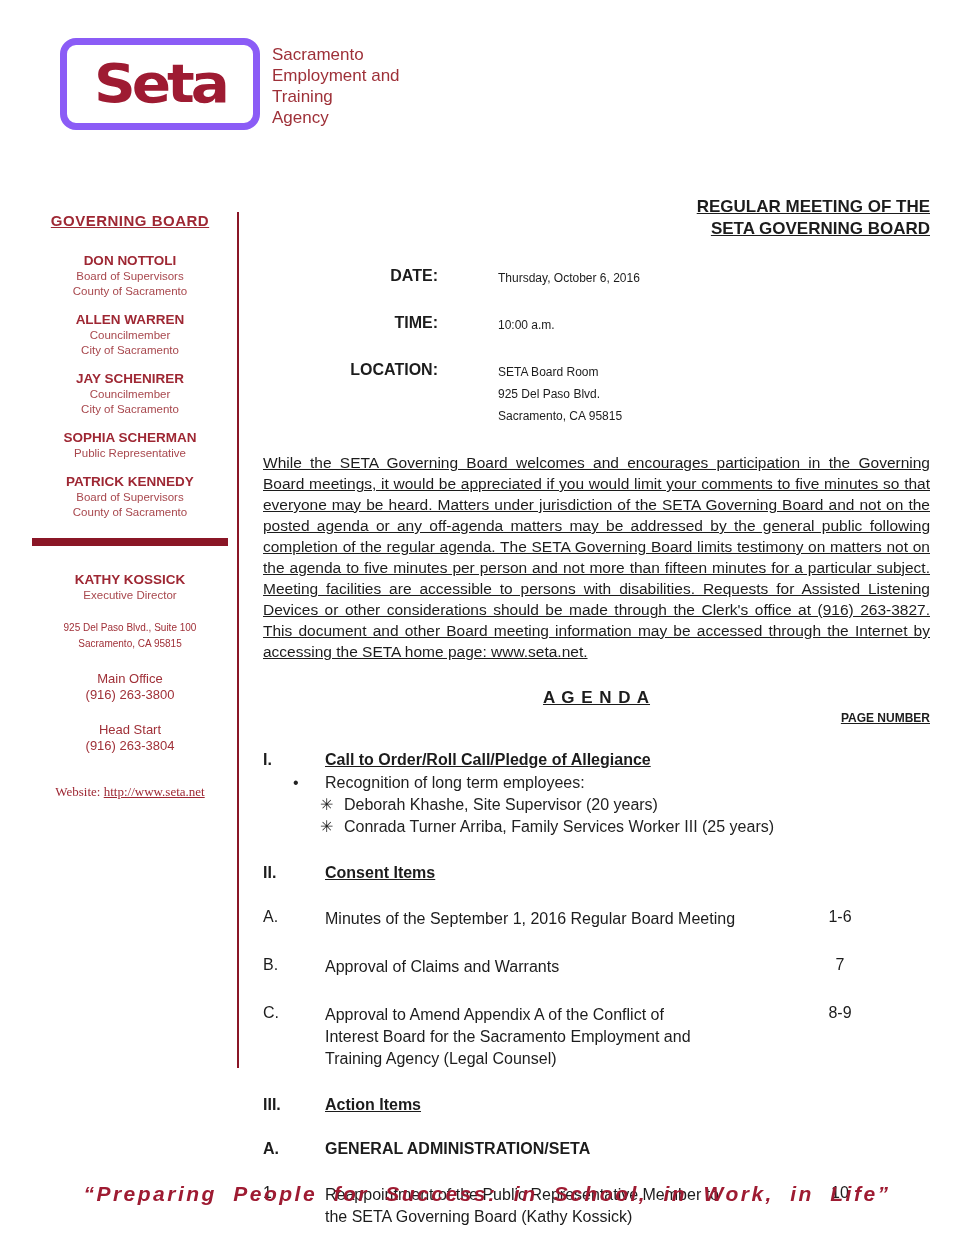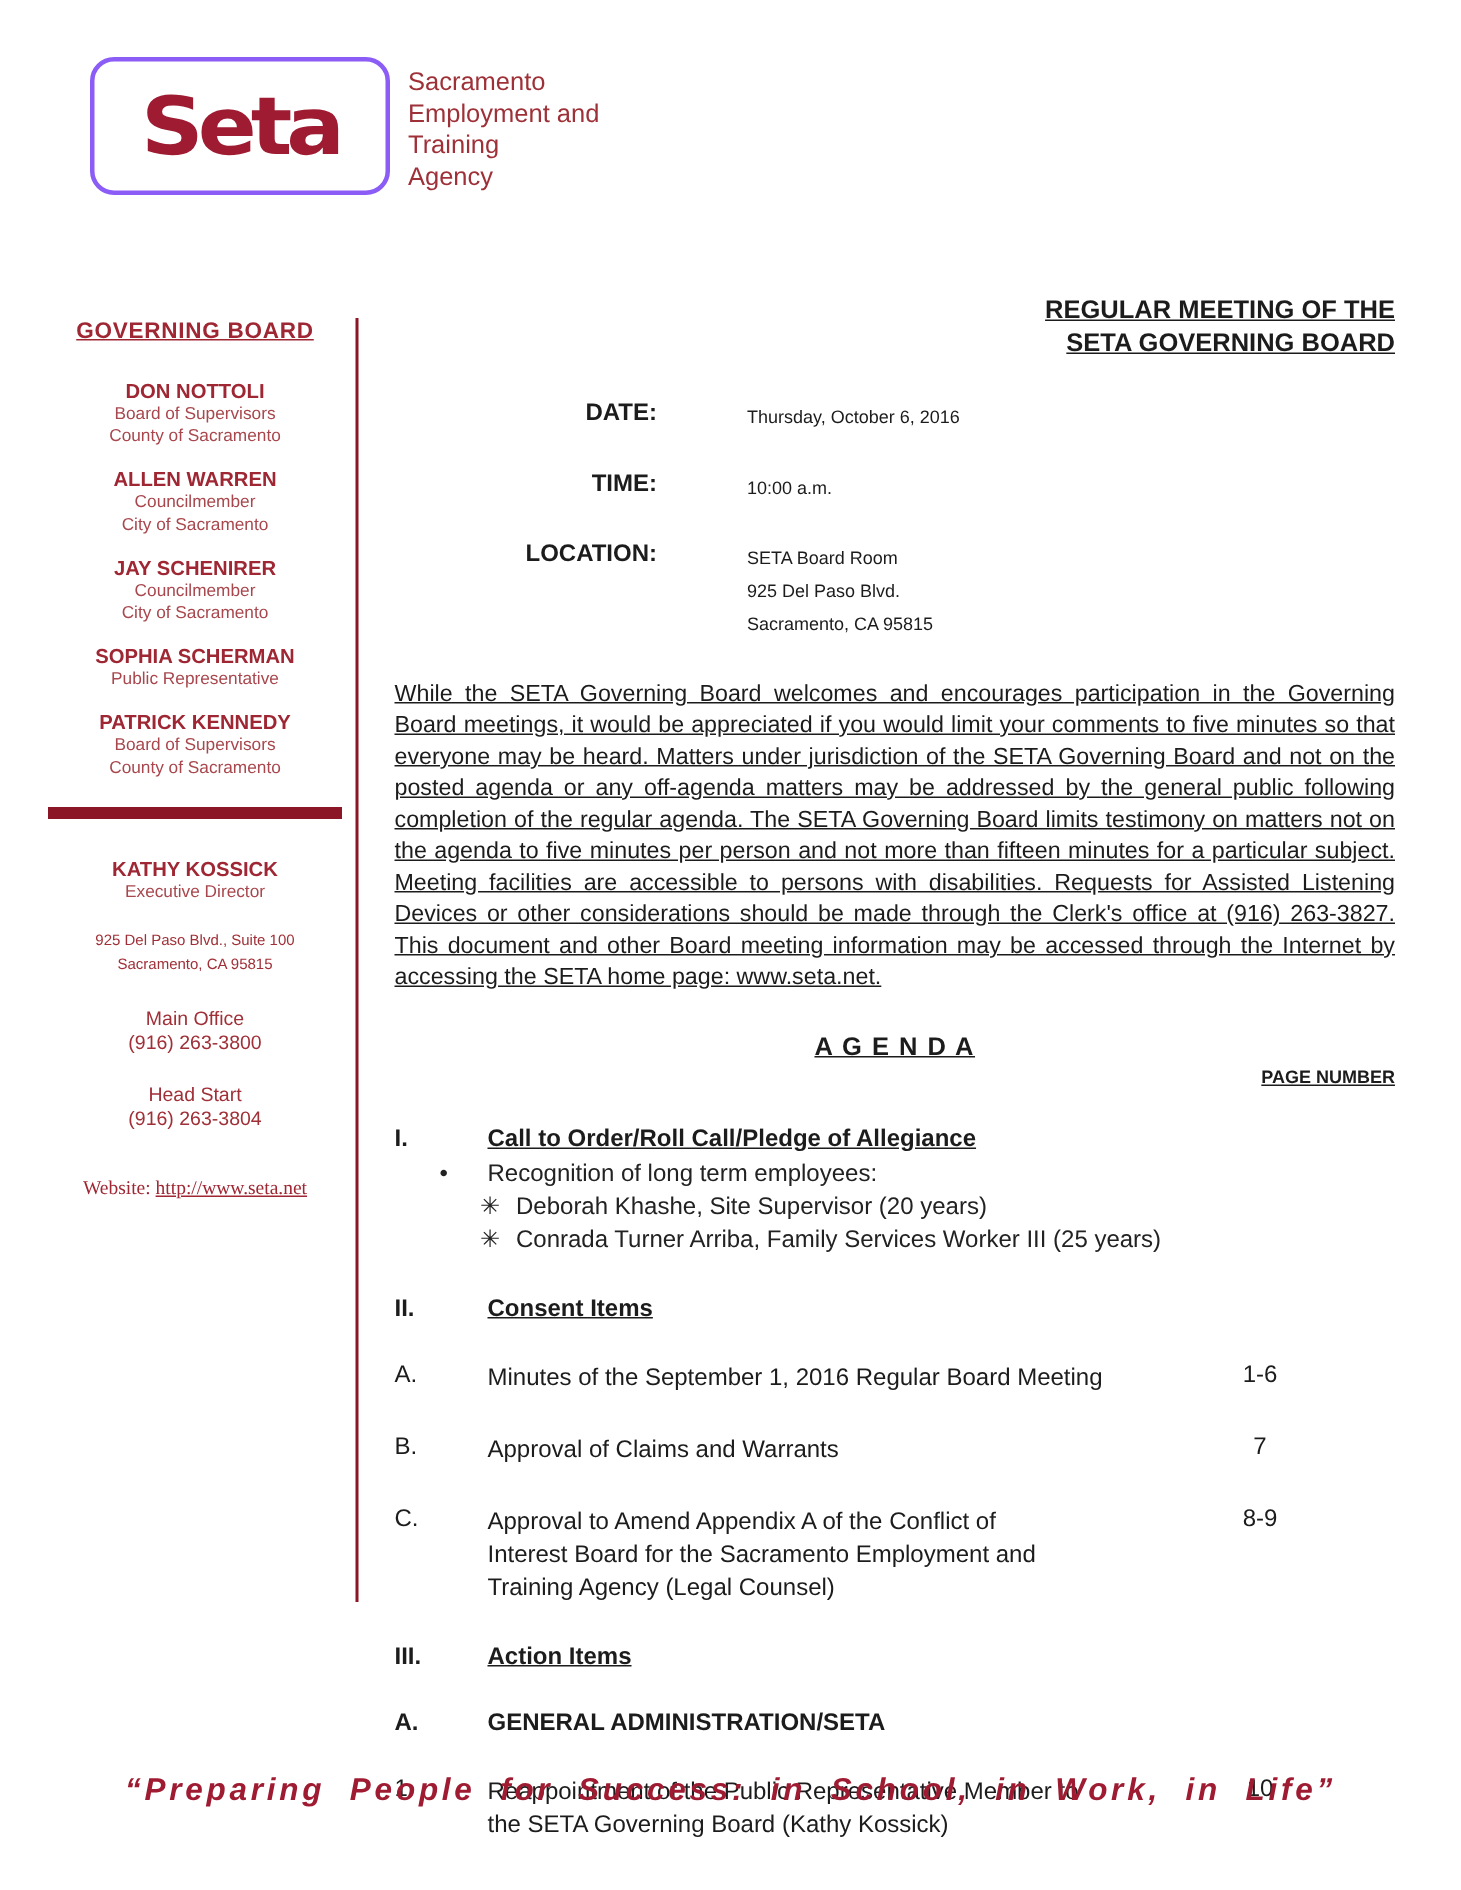--- a/index.html
+++ b/index.html
@@ -8,21 +8,21 @@
     width: 974px; height: 1260px;
     position: relative;
     font-family: "Liberation Sans", sans-serif;
     color: #222222;
     overflow: hidden;
   }
   
   .logo-row { position: absolute; top: 38px; left: 60px; display: flex; gap: 12px; }
   .logo-box {
     width: 200px; height: 92px;
-    border: 3px solid #8b5cf6;
+    border: 7px solid #8b5cf6;
     border-radius: 16px;
     display: flex; align-items: center; justify-content: center;
     background: #ffffff;
   }
   .logo-word {
     font-family: "DejaVu Sans", sans-serif;
     font-weight: bold;
     font-size: 58px;
     color: #9e1b32;
     letter-spacing: -4px;

